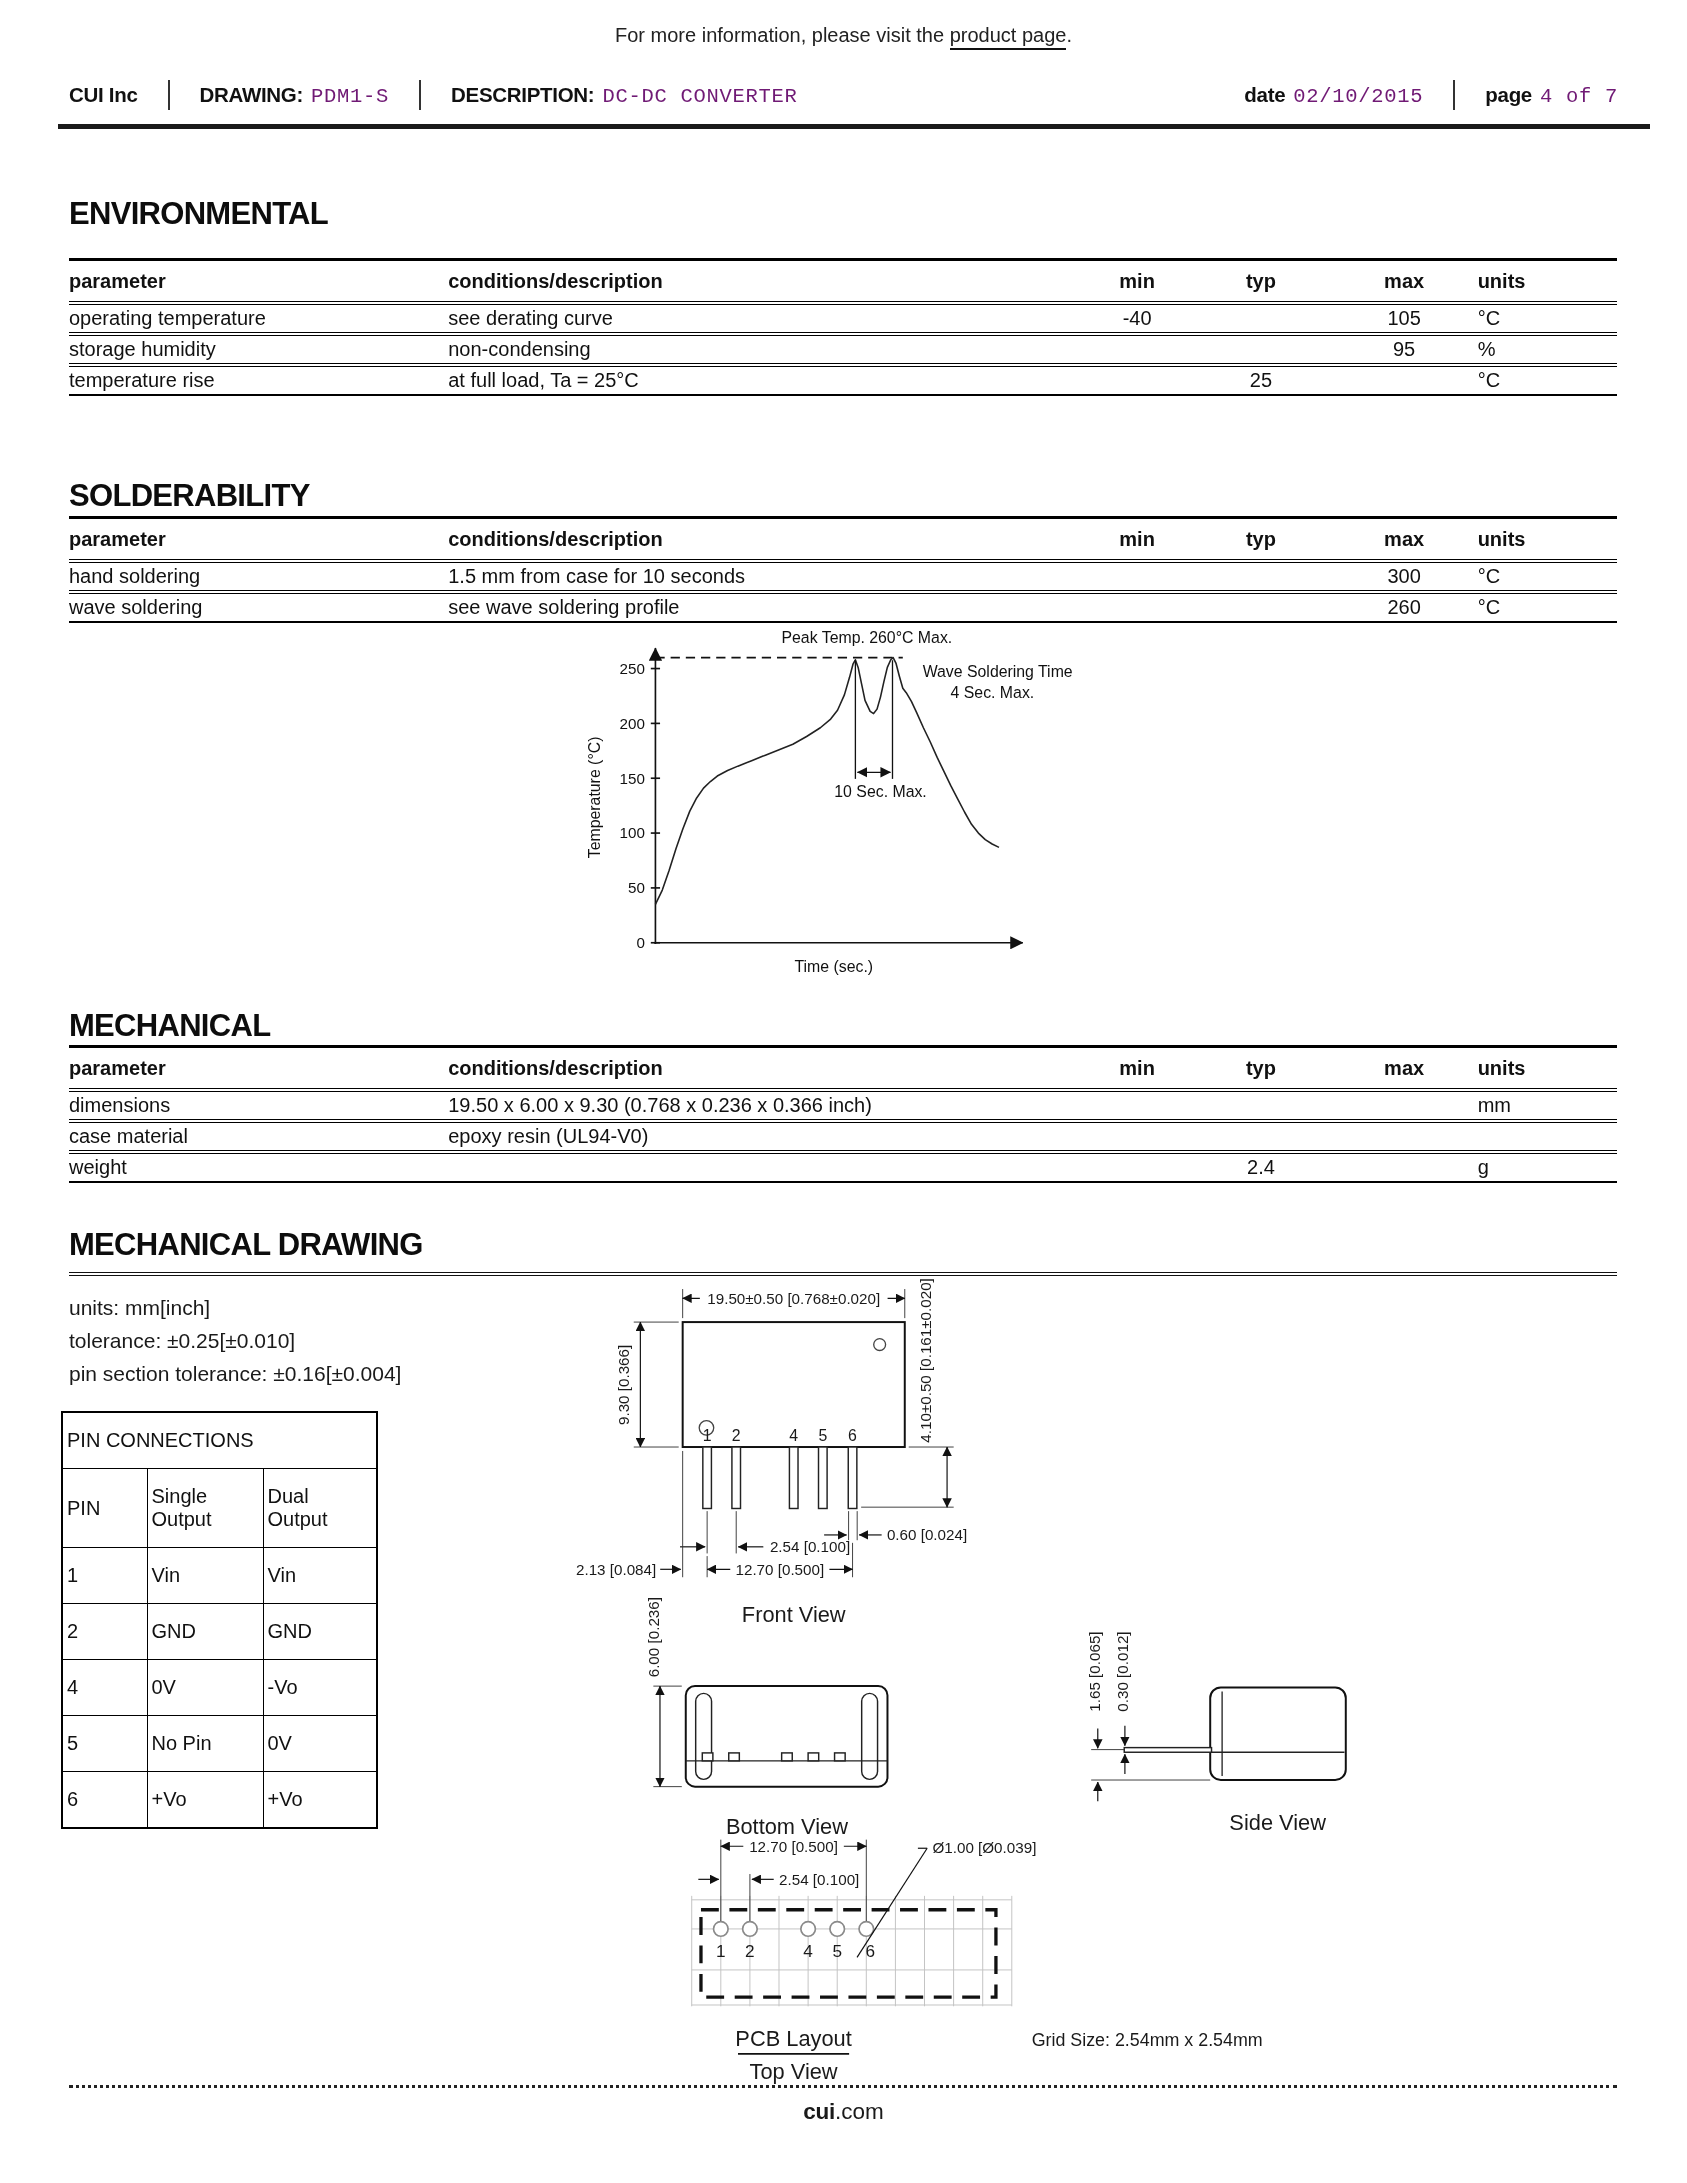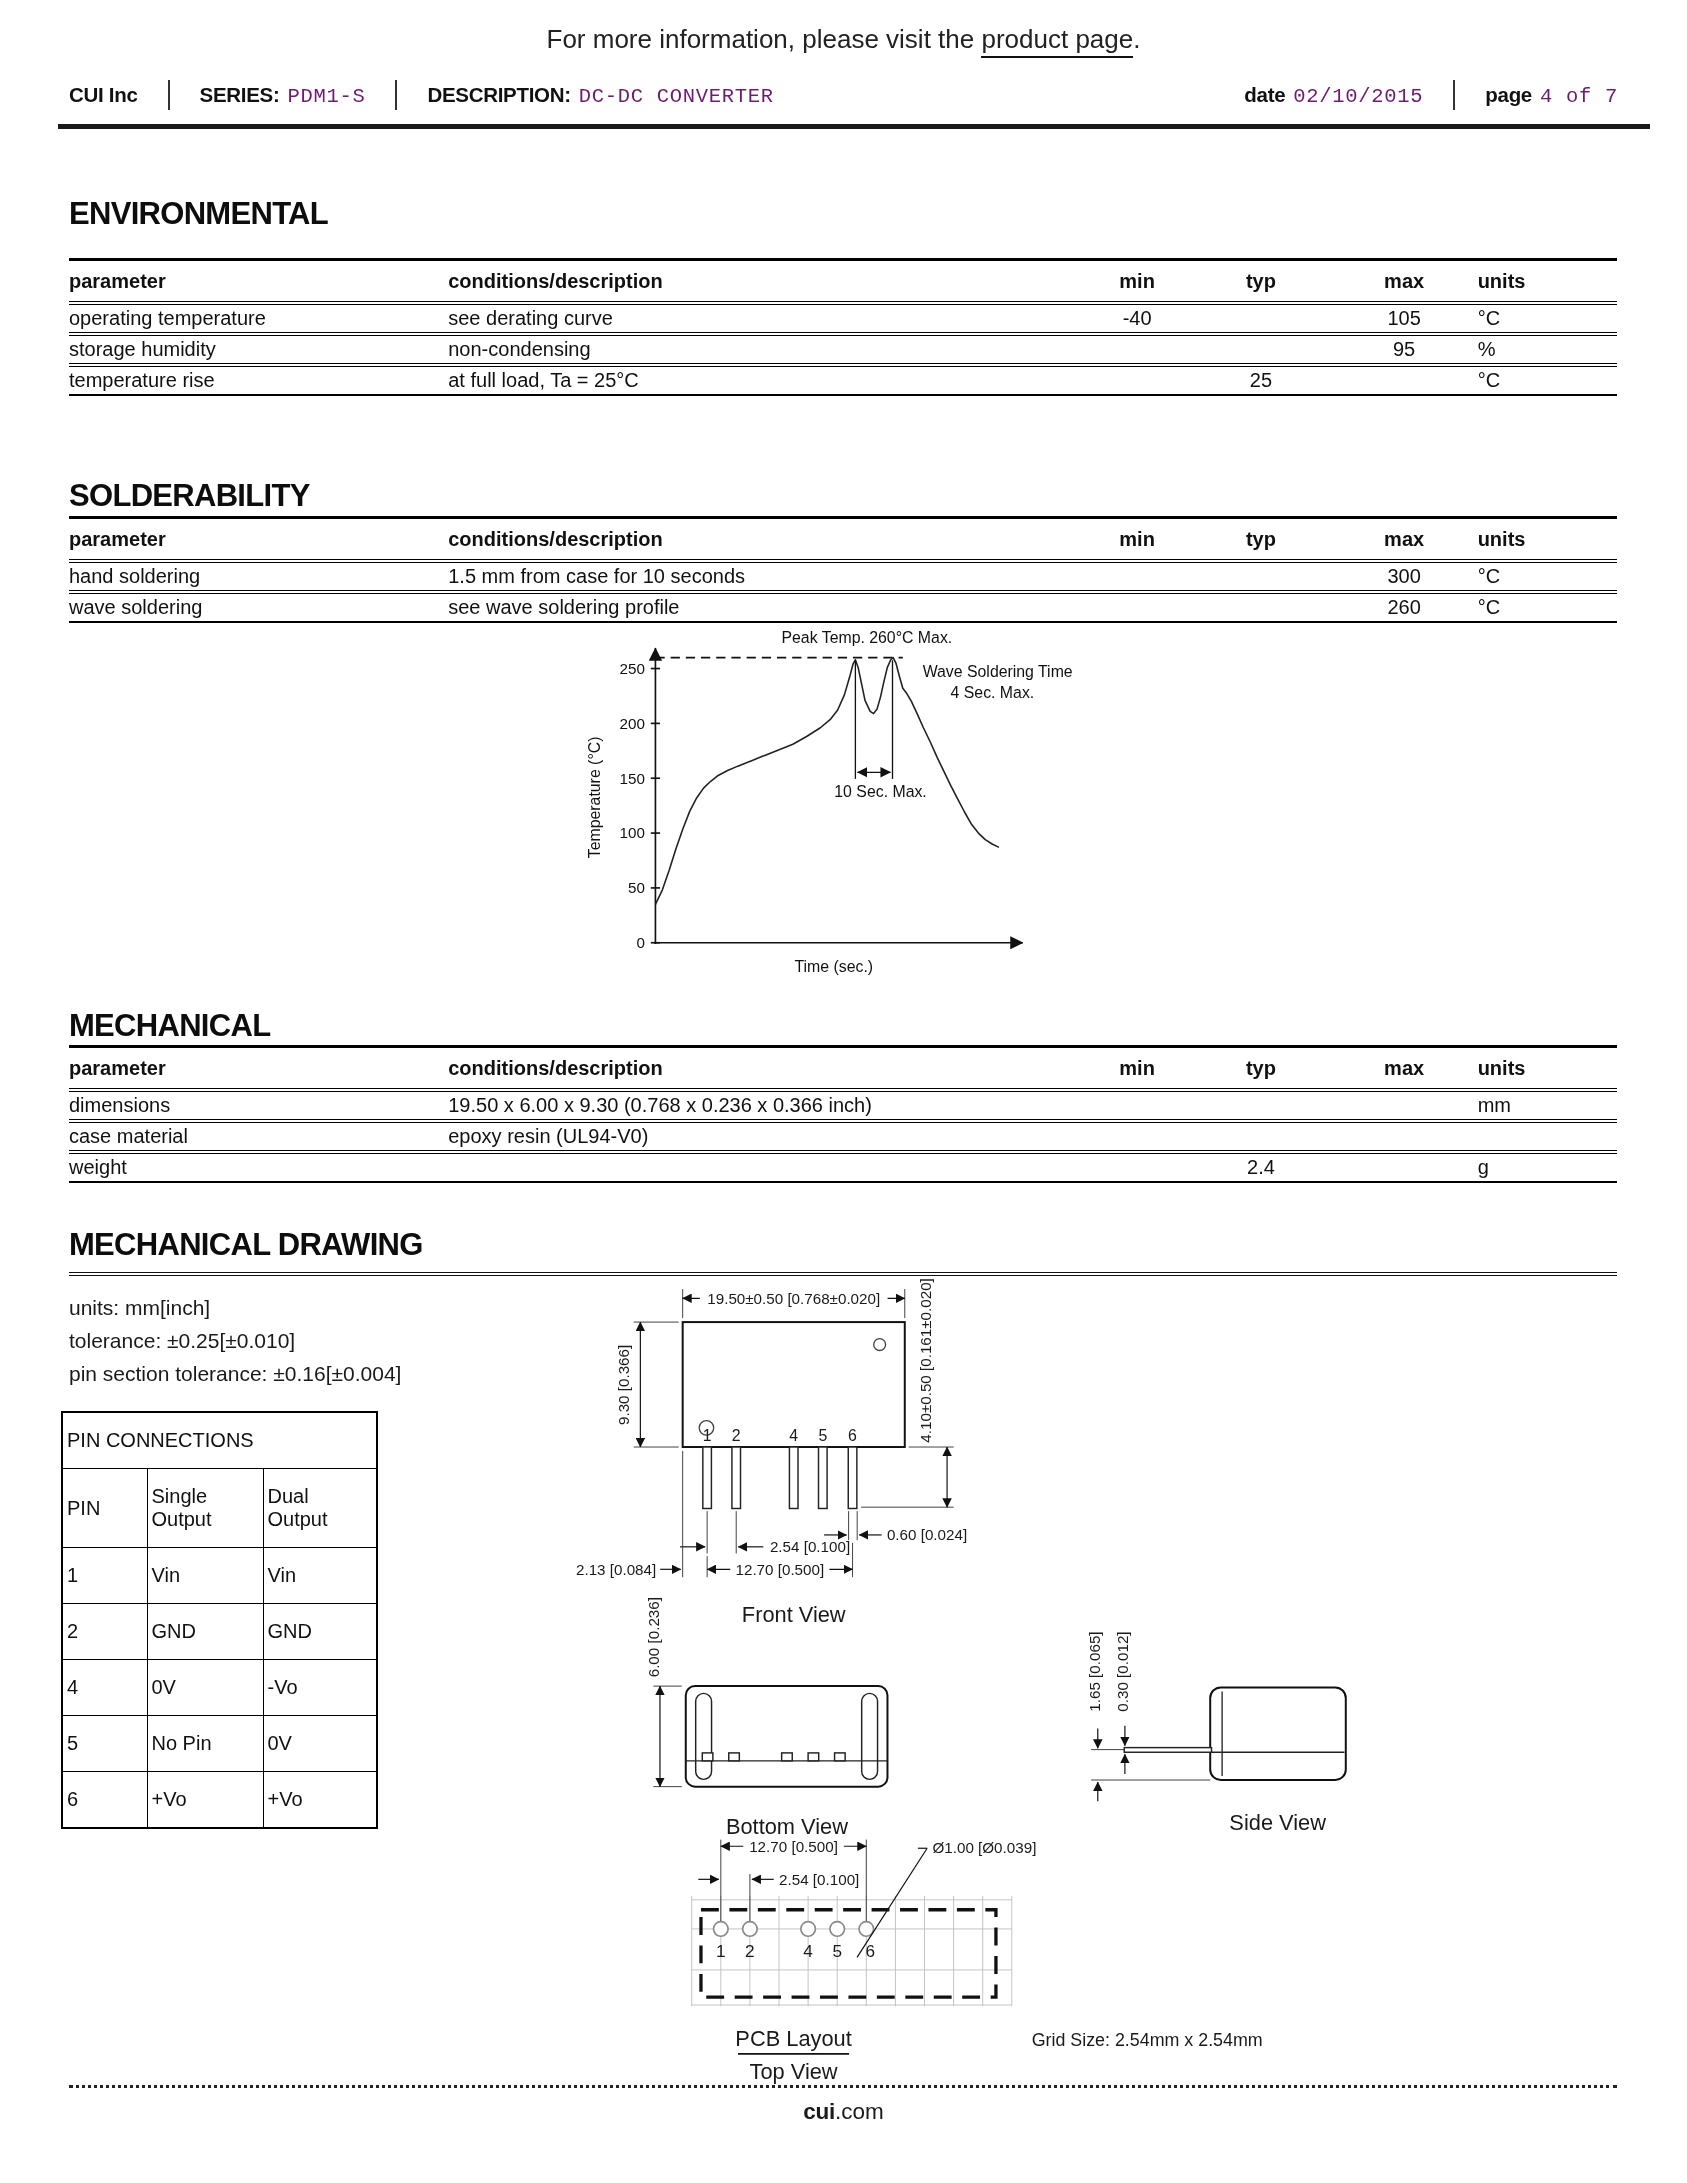--- a/index.html
+++ b/index.html
@@ -5,21 +5,21 @@
   * { margin:0; padding:0; box-sizing:border-box; }
   html,body { background:#888; }
   #page {
     position:relative; width:1687px; height:2183px; background:#ffffff;
     font-family:"Liberation Sans", sans-serif; color:#111;
     margin:0 auto; overflow:hidden;
   }
   .abs { position:absolute; }
 
   
-  #info-line { top:24px; left:0; width:100%; text-align:center; font-size:26px; color:#222; }
+  #info-line { top:24px; left:0; width:100%; text-align:center; font-size:20px; color:#222; }
   #info-line .link { border-bottom:2px solid #111; padding-bottom:2px; }
   #header-bar {
     top:78px; left:69px; right:69px; display:flex; align-items:center;
     justify-content:space-between; font-size:20.5px; height:34px;
   }
   .hgroup { display:flex; align-items:center; gap:30px; }
   .hsep { width:2px; height:30px; background:#333; }
   .hbold { font-weight:bold; letter-spacing:-0.3px; }
   .hval  { font-family:Liberation Mono, monospace; letter-spacing:0.7px; color:#701a75; }
   .pair { display:flex; gap:8px; align-items:baseline; }
@@ -85,21 +85,21 @@
 
   <div id="info-line" class="abs">
     <span>For more information, please visit the </span><span class="link">product page</span><span>.</span>
   </div>
 
   <div id="header-bar" class="abs">
     <div class="hgroup">
       <span class="hbold">CUI Inc</span>
       <span class="hsep"></span>
       <span class="pair">
-        <span class="hbold">SERIES:</span>
+        <span class="hbold">DRAWING:</span>
         <span class="hval">PDM1-S</span>
       </span>
       <span class="hsep"></span>
       <span class="pair">
         <span class="hbold">DESCRIPTION:</span>
         <span class="hval">DC-DC CONVERTER</span>
       </span>
     </div>
     <div class="hgroup">
       <span class="pair">

